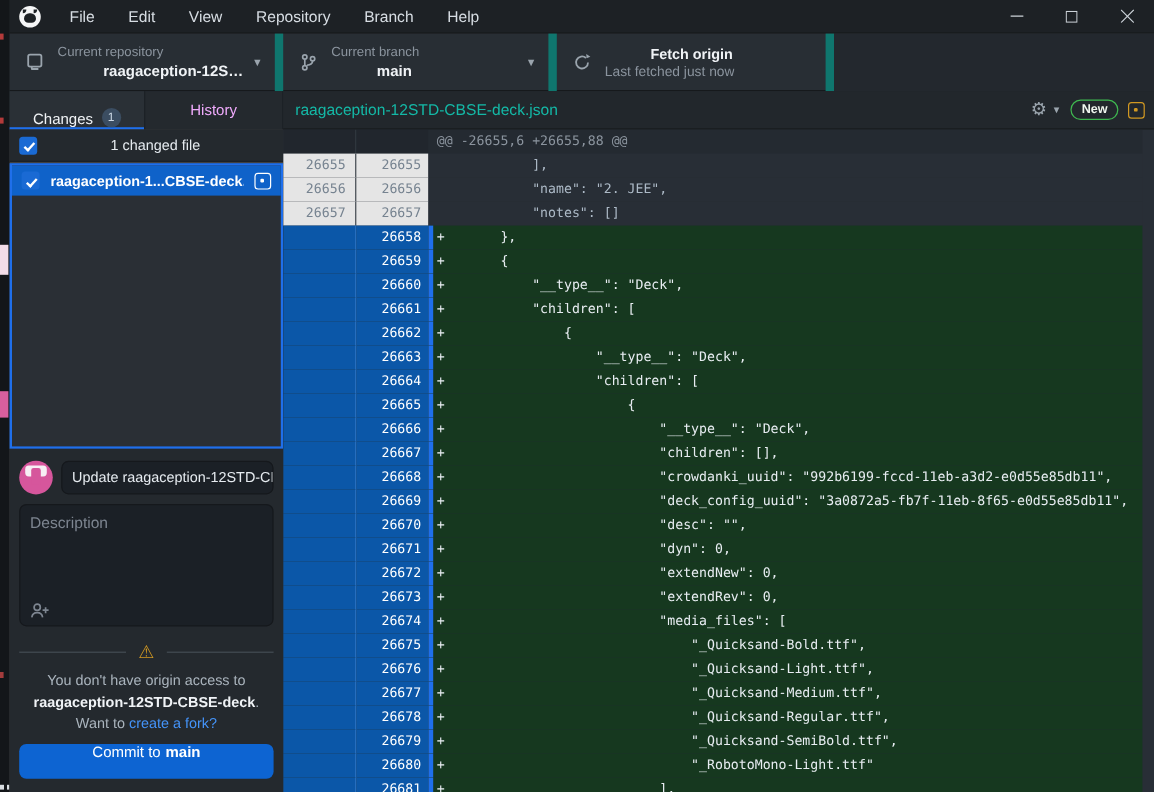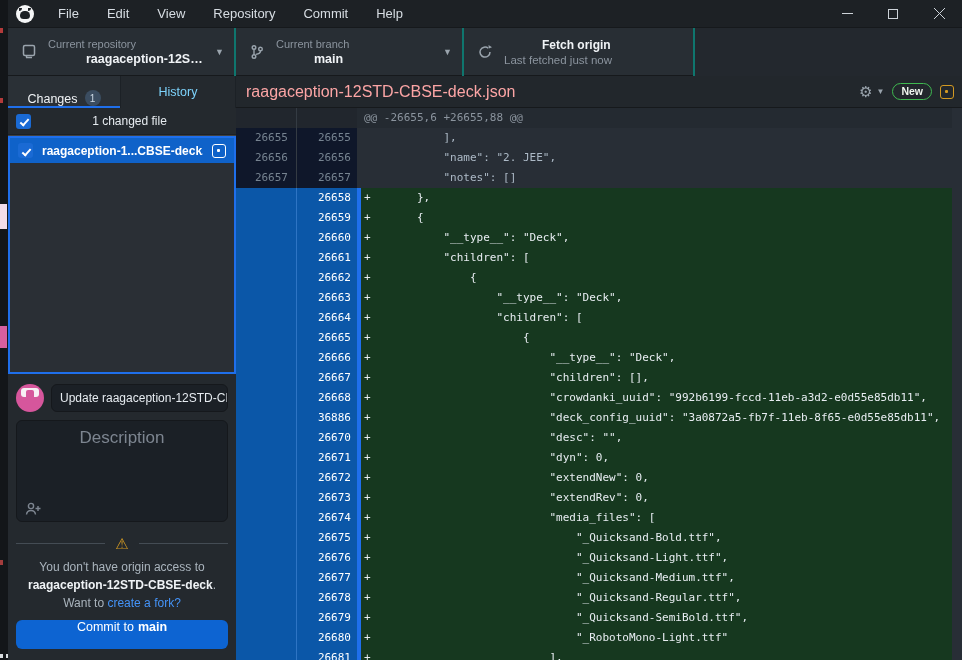--- a/index.html
+++ b/index.html
@@ -26,38 +26,38 @@
   #logo{width:18px;height:18px;border-radius:50%;background:#f5f6f7;margin:0 14px 0 8px;position:relative;flex:none;}
   #logo:before{content:"";position:absolute;left:4px;top:6px;width:10px;height:8px;background:#1d2125;border-radius:5px 5px 4px 4px;}
   #logo:after{content:"";position:absolute;left:3px;top:3px;width:3px;height:3px;background:#1d2125;border-radius:0 0 3px 0;box-shadow:9px 0 0 #1d2125;}
   .menu-item{font-size:13px;color:#d7dde3;padding:0 14px;height:28px;line-height:28px;}
   .menu-item:first-of-type{padding-left:10px;}
   #win-controls{margin-left:auto;display:flex;height:28px;}
   .win-btn{width:46px;height:28px;display:flex;align-items:center;justify-content:center;color:#cdd3d9;}
 
   
   #toolbar{left:0;top:28px;width:954px;height:48px;background:#282e34;display:flex;border-bottom:1px solid #16191c;}
-  .tb-section{display:flex;align-items:center;height:48px;border-right:2px solid #0f766e;padding:0 10px;position:relative;}
+  .tb-section{display:flex;align-items:center;height:48px;border-right:7px solid #0f766e;padding:0 10px;position:relative;}
   #tb-repo{width:228px;}
   #tb-branch{width:228px;}
   #tb-fetch{width:231px;}
   #tb-rest{flex:1;border-right:none;background:#23282e;}
   .tb-icon{width:22px;flex:none;color:#9aa4ad;display:flex;align-items:center;justify-content:center;margin-right:8px;}
   .tb-text{overflow:hidden;}
   .tb-label{font-size:11px;color:var(--ui-dim);line-height:14px;white-space:nowrap;}
   .tb-value{font-size:12.5px;font-weight:bold;color:#f0f3f6;line-height:16px;white-space:nowrap;overflow:hidden;text-overflow:ellipsis;max-width:160px;margin-left:38px;}
   .caret{margin-left:auto;color:#9aa4ad;font-size:9px;flex:none;padding-left:6px;}
 
   
   #tabrow{left:0;top:76px;width:954px;height:32px;display:flex;background:#24292e;}
   #tab-changes{width:112px;height:32px;display:flex;align-items:flex-end;justify-content:center;gap:7px;font-size:12.5px;color:#f0f3f6;border-bottom:2px solid var(--accent);background:#2a3036;}
   #changes-badge{min-width:16px;height:16px;border-radius:8px;background:#3b4d61;color:#cdd9e5;font-size:10px;display:flex;align-items:center;justify-content:center;padding:0 4px;}
-  #tab-history{width:116px;height:32px;display:flex;align-items:center;justify-content:center;font-size:12.5px;color:#7dd3fc;border-left:1px solid #1c2126;border-right:1px solid #1c2126;}
+  #tab-history{width:116px;height:32px;display:flex;align-items:center;justify-content:center;font-size:12.5px;color:#f0abfc;border-left:1px solid #1c2126;border-right:1px solid #1c2126;}
   #filetabbar{flex:1;background:#22272c;border-bottom:1px solid #16191c;display:flex;align-items:center;padding:0 8px 0 10px;}
-  #filetab-label{font-size:16px;color:#fca5a5;white-space:nowrap;overflow:hidden;}
+  #filetab-label{font-size:13px;color:#14b8a6;white-space:nowrap;overflow:hidden;}
   #filetab-actions{margin-left:auto;display:flex;align-items:center;gap:8px;}
   #gear{color:#9aa4ad;font-size:15px;line-height:1;}
   #gear-caret{color:#9aa4ad;font-size:8px;margin-left:-4px;}
   #new-badge{border:1px solid var(--newgreen);border-radius:9px;color:#f0f6ef;font-size:10.5px;font-weight:bold;padding:1px 8px 2px;}
   .sq-dot{width:14px;height:14px;border:1.5px solid var(--modyellow);border-radius:3px;position:relative;flex:none;}
   .sq-dot:after{content:"";position:absolute;left:4px;top:4px;width:3px;height:3px;background:var(--modyellow);border-radius:1px;}
   .sq-dot.white{border-color:#fff;}
   .sq-dot.white:after{background:#fff;}
 
   
@@ -71,42 +71,42 @@
   #file-row .fname{font-size:12px;font-weight:bold;color:#fff;flex:1;white-space:nowrap;overflow:hidden;}
 
   
   #commit-panel{position:absolute;left:0;top:266px;width:228px;height:286px;background:#24292e;padding:10px 8px 0;}
   #commit-top{display:flex;gap:7px;align-items:flex-start;}
   #avatar{width:28px;height:28px;border-radius:50%;background:#d6569c;position:relative;overflow:hidden;flex:none;}
   #avatar:before{content:"";position:absolute;left:5px;top:4px;width:18px;height:9px;background:#f7eef4;border-radius:3px;}
   #avatar:after{content:"";position:absolute;left:10px;top:6px;width:8px;height:14px;background:#d6569c;border-radius:2px;}
   #summary-input{flex:1;height:28px;background:#1b2026;border:1px solid #15181c;border-radius:6px;color:#e6ebf0;font-size:12px;line-height:26px;padding:0 8px;white-space:nowrap;overflow:hidden;}
   #description-box{margin-top:8px;height:102px;background:#1b2026;border:1px solid #15181c;border-radius:6px;position:relative;padding:7px 8px;}
-  #description-placeholder{color:#7d8590;font-size:17px;text-align:center;}
+  #description-placeholder{color:#7d8590;font-size:13px;}
   #coauthor-icon{position:absolute;left:8px;bottom:6px;color:#7d8590;}
   #warn-divider{margin-top:14px;display:flex;align-items:center;gap:10px;}
   .warn-line{flex:1;height:1px;background:#444c54;}
   #warn-triangle{color:var(--warn);font-size:15px;line-height:1;}
   #warn-text{text-align:center;margin-top:7px;font-size:12px;color:#aab4bd;line-height:18px;}
   #warn-repo{font-weight:bold;color:#f0f3f6;margin-top:36px;}
   #fork-link{color:var(--link);}
   #commit-btn{position:absolute;left:8px;top:246px;width:212px;height:29px;background:var(--btn);border-radius:6px;color:#fff;font-size:12.5px;display:flex;align-items:flex-start;justify-content:center;}
   #commit-btn b{margin-left:4px;}
 
   
   #diff{left:228px;top:108px;width:726px;height:552px;background:#282e36;overflow:hidden;font-family:"DejaVu Sans Mono","Liberation Mono",monospace;font-size:11px;}
   .diff-row{display:flex;height:20px;line-height:20px;width:716px;}
   .gut{width:61px;flex:none;text-align:right;color:#768390;}
   .gut.old{width:61px;padding-right:8px;border-right:1px solid #343b43;}
   .gut.new{width:60px;padding-right:6px;}
   .code{flex:1;white-space:pre;position:relative;padding-left:3px;border-left:4px solid transparent;overflow:hidden;color:#adbac7;}
   .marker{position:absolute;left:3px;top:0;}
   .diff-row.hunk .gut{background:#21262d;}
   .diff-row.hunk .code{background:#242a31;color:#8b949e;}
-  .diff-row.context .gut{background:#0f172a;}
+  .diff-row.context .gut{background:#e5e5e5;}
   .diff-row.context .code{background:#282e36;}
   .diff-row.added .gut{background:var(--added-gut);color:#fff;}
   .diff-row.added .gut.old{border-right-color:#2e74c4;}
   .diff-row.added .code{background:var(--added-bg);border-left-color:var(--accent);color:#e8edf2;}
   svg{display:block;}
 </style>
 </head>
 <body>
 
 <div id="stage">
@@ -121,21 +121,21 @@
   </div>
 
   <div id="app" class="abs">
 
     <div id="titlebar" class="abs">
       <div id="logo"></div>
       <span class="menu-item">File</span>
       <span class="menu-item">Edit</span>
       <span class="menu-item">View</span>
       <span class="menu-item">Repository</span>
-      <span class="menu-item">Commit</span>
+      <span class="menu-item">Branch</span>
       <span class="menu-item">Help</span>
       <div id="win-controls">
         <div class="win-btn">
           <svg width="11" height="11" viewBox="0 0 11 11">
               <line x1="0" y1="5.5" x2="11" y2="5.5" stroke="#cdd3d9" stroke-width="1"></line>
             </svg>
         </div>
         <div class="win-btn">
           <svg width="10" height="10" viewBox="0 0 10 10">
               <rect x="0.5" y="0.5" width="9" height="9" fill="none" stroke="#cdd3d9" stroke-width="1"></rect>
@@ -334,21 +334,21 @@
             <div class="gut new">26667</div>
             <div class="code"><span class="marker">+</span><span>                            "children": [],</span></div>
           </div>
           <div class="diff-row added">
             <div class="gut old"></div>
             <div class="gut new">26668</div>
             <div class="code"><span class="marker">+</span><span>                            "crowdanki_uuid": "992b6199-fccd-11eb-a3d2-e0d55e85db11",</span></div>
           </div>
           <div class="diff-row added">
             <div class="gut old"></div>
-            <div class="gut new">36886</div>
+            <div class="gut new">26669</div>
             <div class="code"><span class="marker">+</span><span>                            "deck_config_uuid": "3a0872a5-fb7f-11eb-8f65-e0d55e85db11",</span></div>
           </div>
           <div class="diff-row added">
             <div class="gut old"></div>
             <div class="gut new">26670</div>
             <div class="code"><span class="marker">+</span><span>                            "desc": "",</span></div>
           </div>
           <div class="diff-row added">
             <div class="gut old"></div>
             <div class="gut new">26671</div>

